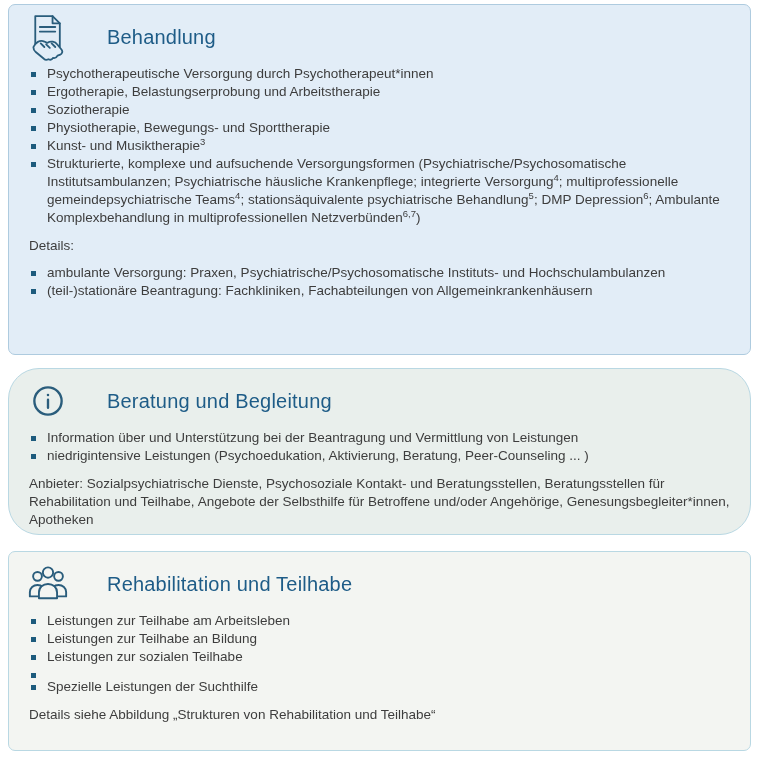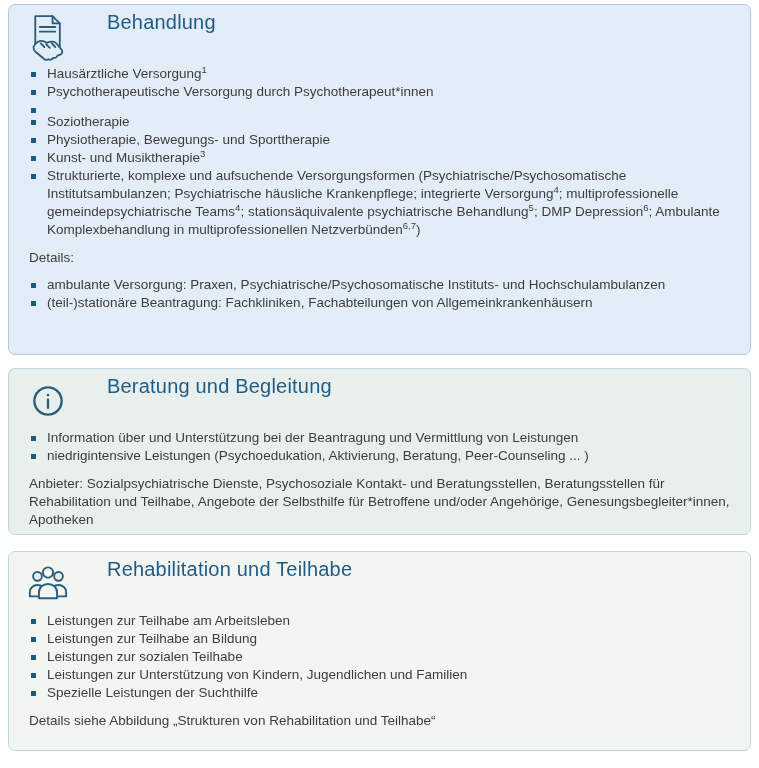--- a/index.html
+++ b/index.html
@@ -10,21 +10,21 @@
     -webkit-font-smoothing:antialiased;
   }
   .panel{
     position:relative;margin:0 8px;border:1px solid #b9d8e3;border-radius:7px;
     padding:6px 14px 0;box-sizing:border-box;overflow:hidden;background:#eef3f6;
   }
   #panel-behandlung{margin-top:4px;height:351px;}
   #panel-beratung{margin-top:13px;height:167px;}
   #panel-rehabilitation{margin-top:16px;height:200px;}
 
-  .panel-header{display:flex;height:52px;margin-bottom:2px;}
+  .panel-header{display:flex;align-items:center;height:52px;margin-bottom:2px;}
   .icon-box{width:42px;display:flex;justify-content:center;align-items:center;margin-left:4px;flex:none;}
   .icon-box svg{stroke:#2a5d7c;fill:none;stroke-width:2;}
   .panel-title{font-size:20px;font-weight:400;color:#1e5c87;margin:0 0 0 38px;letter-spacing:.2px;}
 
   ul.bullet-list{list-style:none;margin:2px 0 0;padding:0;}
   li.list-item{display:flex;align-items:flex-start;margin-left:8px;line-height:18px;}
   .bullet{flex:none;width:5px;height:5px;background:#1d5b7d;margin:7px 11px 0 0;}
   .li-text{display:block;}
   sup{font-size:9.5px;line-height:0;}
 
@@ -44,28 +44,25 @@
           <path d="M13 14 h17 M13 19 h17"></path>
           <path d="M6 36 c2-5 7-8 12-6 l3 1.5 c4-2.5 9-1.5 11 1.5 l5 6 c1.5 2 .5 4.5-1.5 5.5 l-3 1 c-1 2-3 3-5 2.5 c-1 2-3 2.5-5 1.5 c-2 1-4 .5-5-.5 l-9-7.5 c-2-1.5-2.5-3.5-2.5-5 z" fill="var(--bg,#e2edf7)"></path>
           <path d="M20 33 l4 4 M26 32 l4 4 M14 32 l4 4"></path>
         </svg>
       </span>
       <h2 class="panel-title">Behandlung</h2>
     </header>
     <ul class="bullet-list">
         <li class="list-item">
           <span class="bullet"></span>
-          <span class="li-text"><span>Hausärztliche Versorgung</span><sup>1</sup></span>
-        </li>
-        <li class="list-item">
-          <span class="bullet"></span>
           <span class="li-text"><span>Psychotherapeutische Versorgung durch Psychotherapeut*innen</span></span>
         </li>
         <li class="list-item">
           <span class="bullet"></span>
+          <span class="li-text"><span>Ergotherapie, Belastungserprobung und Arbeitstherapie</span></span>
         </li>
         <li class="list-item">
           <span class="bullet"></span>
           <span class="li-text"><span>Soziotherapie</span></span>
         </li>
         <li class="list-item">
           <span class="bullet"></span>
           <span class="li-text"><span>Physiotherapie, Bewegungs- und Sporttherapie</span></span>
         </li>
         <li class="list-item">
@@ -83,21 +80,21 @@
           <span class="bullet"></span>
           <span class="li-text"><span>ambulante Versorgung: Praxen, Psychiatrische/Psychosomatische Instituts- und Hochschulambulanzen</span></span>
         </li>
         <li class="list-item">
           <span class="bullet"></span>
           <span class="li-text"><span>(teil-)stationäre Beantragung: Fachkliniken, Fachabteilungen von Allgemeinkrankenhäusern</span></span>
         </li>
       </ul>
   </section>
 
-  <section class="panel" id="panel-beratung" style="background: rgb(233, 239, 236); border-color: rgb(185, 216, 227); --bg: #e9efec;">
+  <section class="panel" id="panel-beratung" style="background: rgb(233, 239, 236); border-color: rgb(185, 216, 227); border-radius: 31px; --bg: #e9efec;">
     <header class="panel-header">
       <span class="icon-box">
         <svg width="40" height="44" viewBox="0 0 44 44" stroke-linecap="round">
           <circle cx="22" cy="22" r="15" stroke-width="2.6" fill="var(--bg,#e9efec)"></circle>
           <circle cx="22" cy="15.5" r="1.4" fill="#2a5d7c" stroke="none"></circle>
           <path d="M22 20.5 V 29.5" stroke-width="2.6"></path>
         </svg>
       </span>
       <h2 class="panel-title">Beratung und Begleitung</h2>
     </header>
@@ -136,21 +133,20 @@
         <li class="list-item">
           <span class="bullet"></span>
           <span class="li-text"><span>Leistungen zur Teilhabe an Bildung</span></span>
         </li>
         <li class="list-item">
           <span class="bullet"></span>
           <span class="li-text"><span>Leistungen zur sozialen Teilhabe</span></span>
         </li>
         <li class="list-item">
           <span class="bullet"></span>
-          <span class="li-text"><span>Leistungen zur Unterstützung von Kindern, Jugendlichen und Familien</span></span>
         </li>
         <li class="list-item">
           <span class="bullet"></span>
           <span class="li-text"><span>Spezielle Leistungen der Suchthilfe</span></span>
         </li>
       </ul>
     <p class="para">Details siehe Abbildung „Strukturen von Rehabilitation und Teilhabe“</p>
   </section>
 
 </div>

